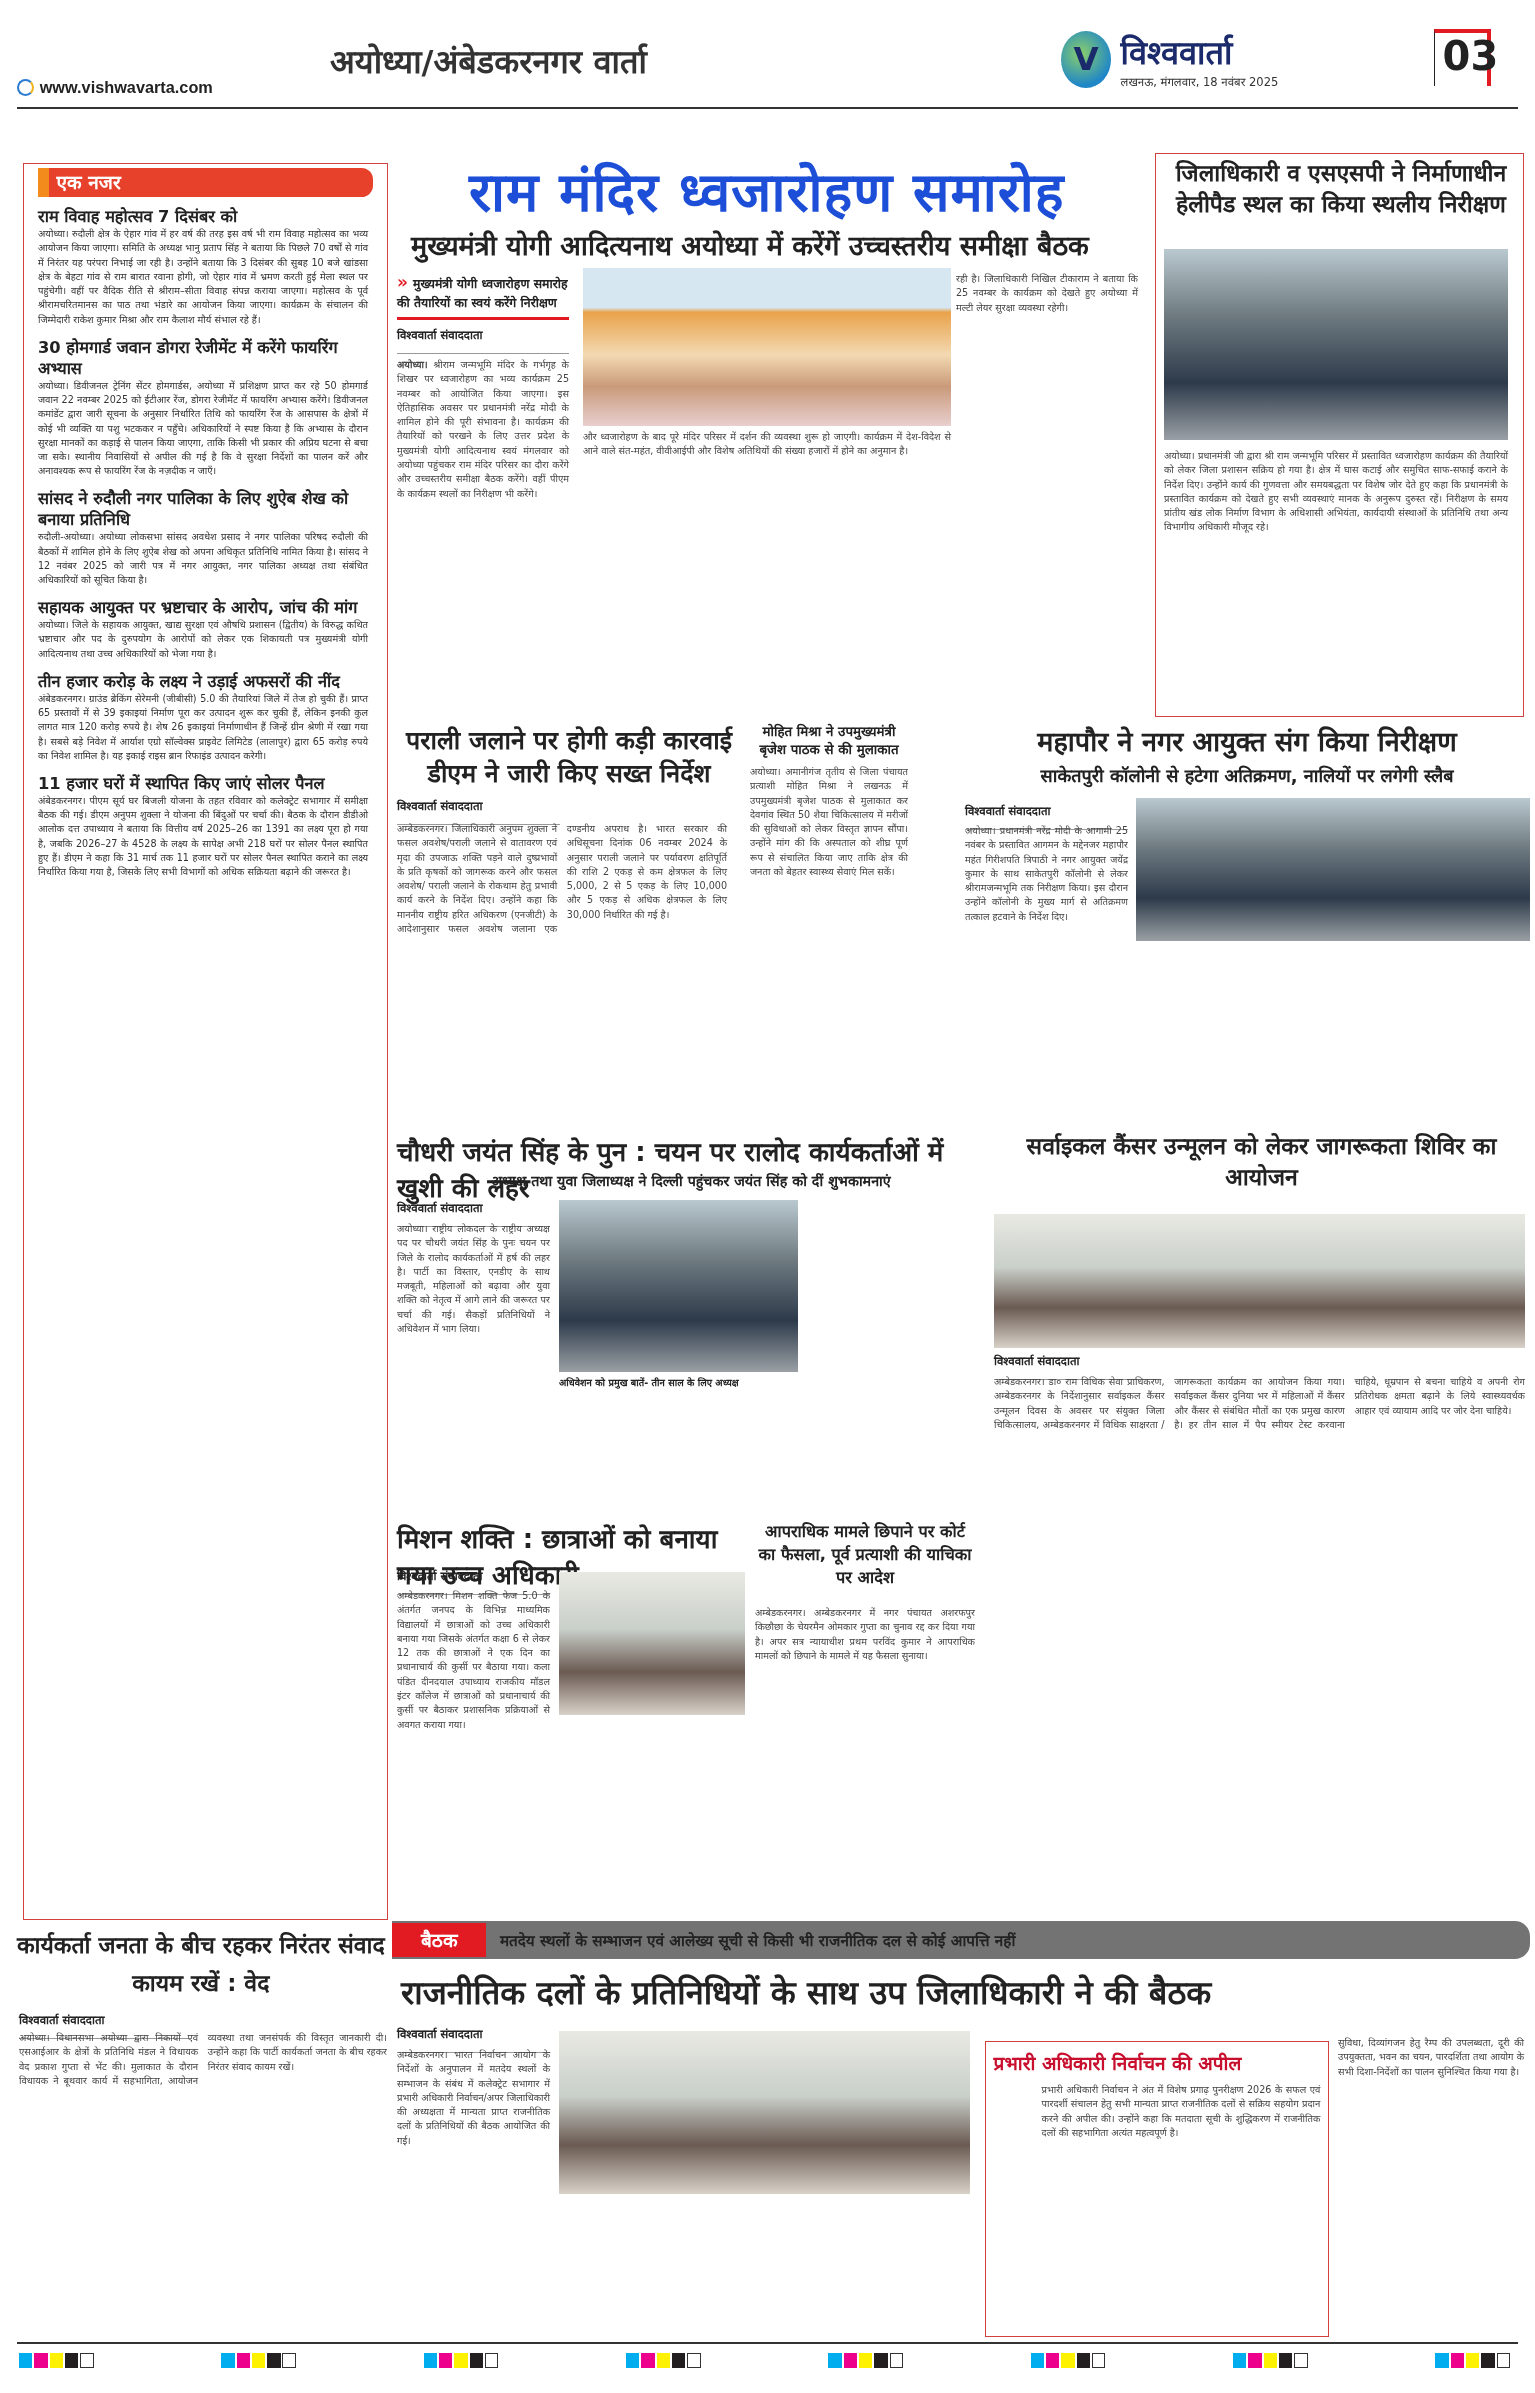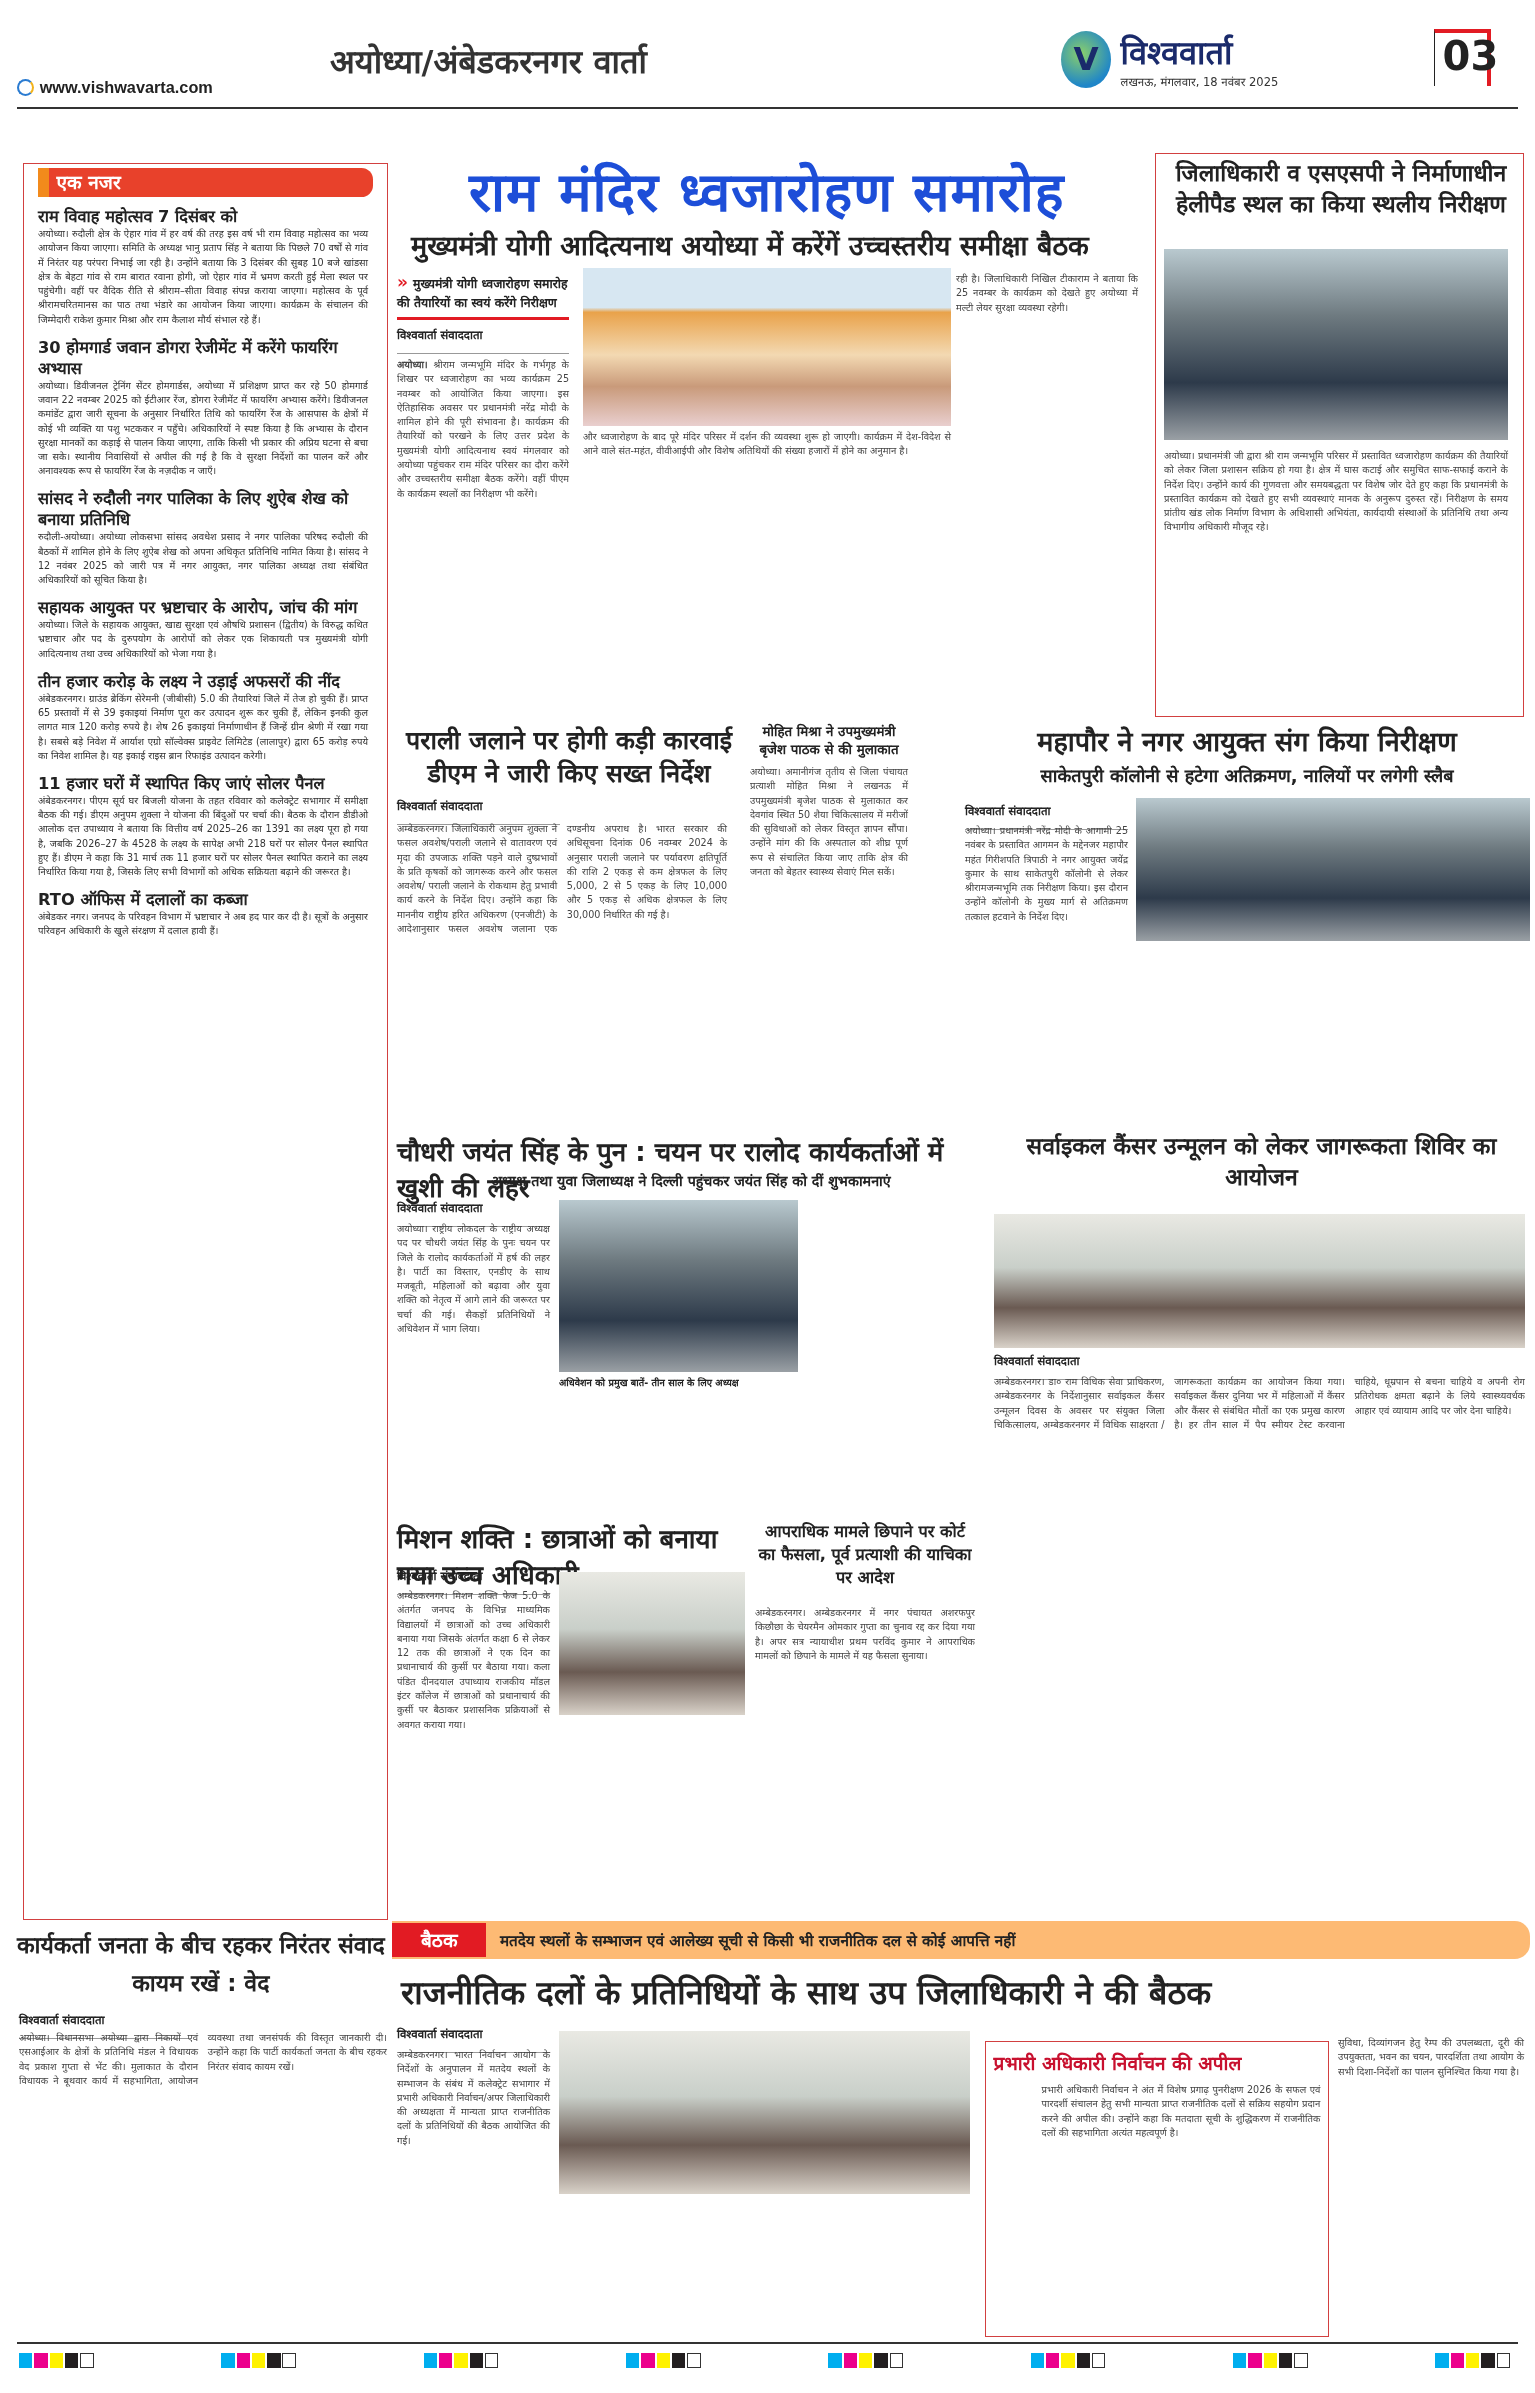--- a/index.html
+++ b/index.html
@@ -24,21 +24,21 @@
   .main-sub{left:411px;top:226px;font-size:27px;font-weight:bold;color:#222;}
   .reporter{font-size:11.5px;font-weight:bold;border-bottom:1.9px solid #999;padding-bottom:11px;color:#222;}
   .body-txt{font-size:9.6px;line-height:14.3px;color:#444;text-align:justify;}
   .photo-temple{background:linear-gradient(180deg,#d7e7f2 0%,#d7e7f2 25%,#e9a24a 28%,#f3d9b2 55%,#c99a7a 75%,#e9cfcf 100%);}
   .photo-people{background:linear-gradient(180deg,#b9c9cf 0%,#6e7a80 35%,#2d3a4a 70%,#9aa0a5 100%);}
   .photo-meeting{background:linear-gradient(180deg,#e9e9e3 0%,#c9cfc9 40%,#6a5a52 70%,#d9d2c9 100%);}
   .bullet{color:#e21b23;font-weight:bold;font-size:17px;}
   .divider-red{height:2.9px;background:#e21b23;}
   .box-red{border:1.9px solid #d24040;}
   .baithak-tag{background:#e21b23;color:#fff;font-weight:bold;font-size:19px;padding:3.8px 29px;}
-  .baithak-bar{background:#fdba74;border-radius:0 15.3px 15.3px 0;}
+  .baithak-bar{background:#737373;border-radius:0 15.3px 15.3px 0;}
   .appeal-title{color:#c8102e;font-size:19px;font-weight:bold;}
   .cmyk{display:flex;gap:1.9px;}
   .cmyk span{width:13.4px;height:15.3px;display:inline-block;}
 </style>
 </head>
 <body>
 
 <div class="abs site-url">
   <span class="ie-icon"></span>
   <span>www.vishwavarta.com</span>
@@ -73,24 +73,20 @@
     <div class="brief-title">सहायक आयुक्त पर भ्रष्टाचार के आरोप, जांच की मांग</div>
     <div class="brief-body">अयोध्या। जिले के सहायक आयुक्त, खाद्य सुरक्षा एवं औषधि प्रशासन (द्वितीय) के विरुद्ध कथित भ्रष्टाचार और पद के दुरुपयोग के आरोपों को लेकर एक शिकायती पत्र मुख्यमंत्री योगी आदित्यनाथ तथा उच्च अधिकारियों को भेजा गया है।</div>
   </div>
   <div style="margin-bottom:9.6px;">
     <div class="brief-title">तीन हजार करोड़ के लक्ष्य ने उड़ाई अफसरों की नींद</div>
     <div class="brief-body">अंबेडकरनगर। ग्राउंड ब्रेकिंग सेरेमनी (जीबीसी) 5.0 की तैयारियां जिले में तेज हो चुकी हैं। प्राप्त 65 प्रस्तावों में से 39 इकाइयां निर्माण पूरा कर उत्पादन शुरू कर चुकी हैं, लेकिन इनकी कुल लागत मात्र 120 करोड़ रुपये है। शेष 26 इकाइयां निर्माणाधीन हैं जिन्हें ग्रीन श्रेणी में रखा गया है। सबसे बड़े निवेश में आर्याश एग्रो सॉल्वेक्स प्राइवेट लिमिटेड (लालापुर) द्वारा 65 करोड़ रुपये का निवेश शामिल है। यह इकाई राइस ब्रान रिफाइंड उत्पादन करेगी।</div>
   </div>
   <div style="margin-bottom:9.6px;">
     <div class="brief-title">11 हजार घरों में स्थापित किए जाएं सोलर पैनल</div>
     <div class="brief-body">अंबेडकरनगर। पीएम सूर्य घर बिजली योजना के तहत रविवार को कलेक्ट्रेट सभागार में समीक्षा बैठक की गई। डीएम अनुपम शुक्ला ने योजना की बिंदुओं पर चर्चा की। बैठक के दौरान डीडीओ आलोक दत्त उपाध्याय ने बताया कि वित्तीय वर्ष 2025–26 का 1391 का लक्ष्य पूरा हो गया है, जबकि 2026–27 के 4528 के लक्ष्य के सापेक्ष अभी 218 घरों पर सोलर पैनल स्थापित हुए हैं। डीएम ने कहा कि 31 मार्च तक 11 हजार घरों पर सोलर पैनल स्थापित कराने का लक्ष्य निर्धारित किया गया है, जिसके लिए सभी विभागों को अधिक सक्रियता बढ़ाने की जरूरत है।</div>
-  </div>
-  <div>
-    <div class="brief-title">RTO ऑफिस में दलालों का कब्जा</div>
-    <div class="brief-body">अंबेडकर नगर। जनपद के परिवहन विभाग में भ्रष्टाचार ने अब हद पार कर दी है। सूत्रों के अनुसार परिवहन अधिकारी के खुले संरक्षण में दलाल हावी हैं।</div>
   </div>
 </div>
 
 <div class="abs main-head">राम मंदिर ध्वजारोहण समारोह</div>
 <div class="abs main-sub">मुख्यमंत्री योगी आदित्यनाथ अयोध्या में करेंगें उच्चस्तरीय समीक्षा बैठक</div>
 <div class="abs" style="left:397px;top:272px;width:172px;">
   <span class="bullet">»</span>
   <span style="font-size:12.4px;font-weight:bold;">मुख्यमंत्री योगी ध्वजारोहण समारोह की तैयारियों का स्वयं करेंगे निरीक्षण</span>
   <div class="divider-red" style="margin-top:5.7px;"></div>
   <div class="reporter" style="margin-top:7.6px;">विश्ववार्ता संवाददाता</div>

